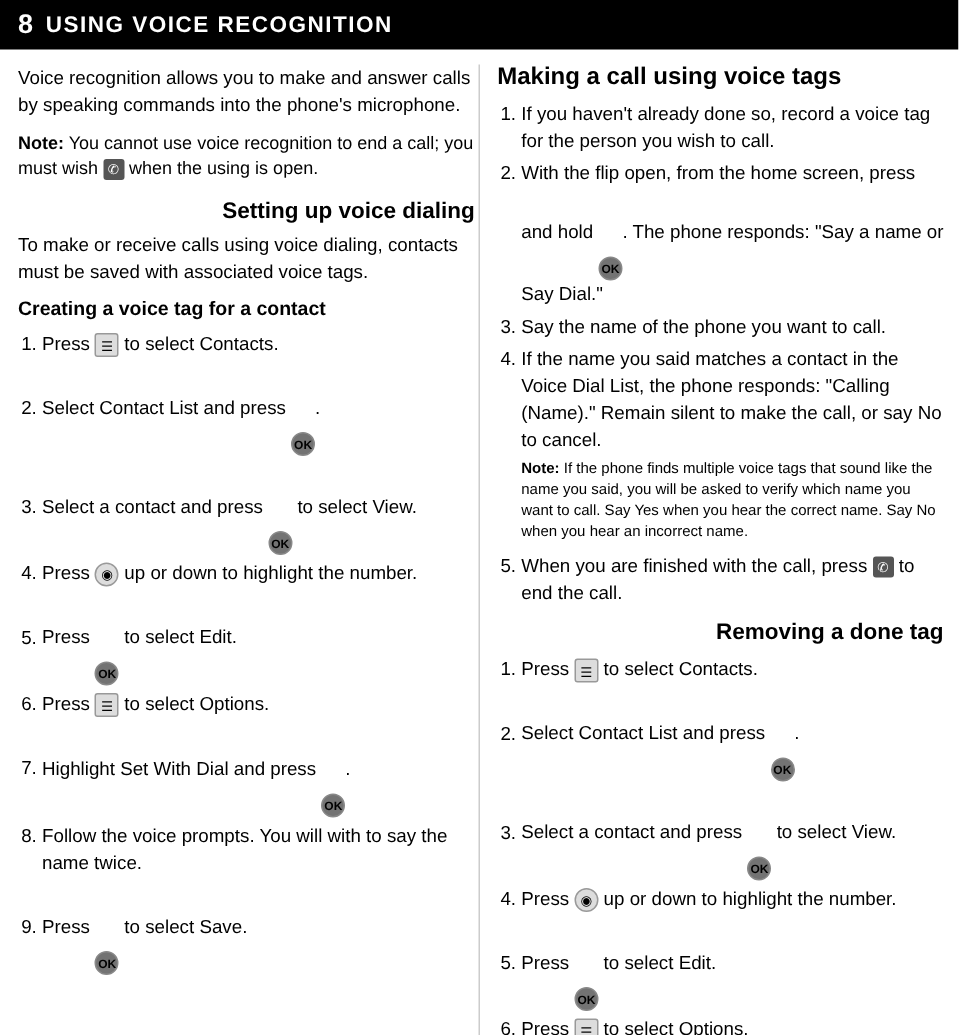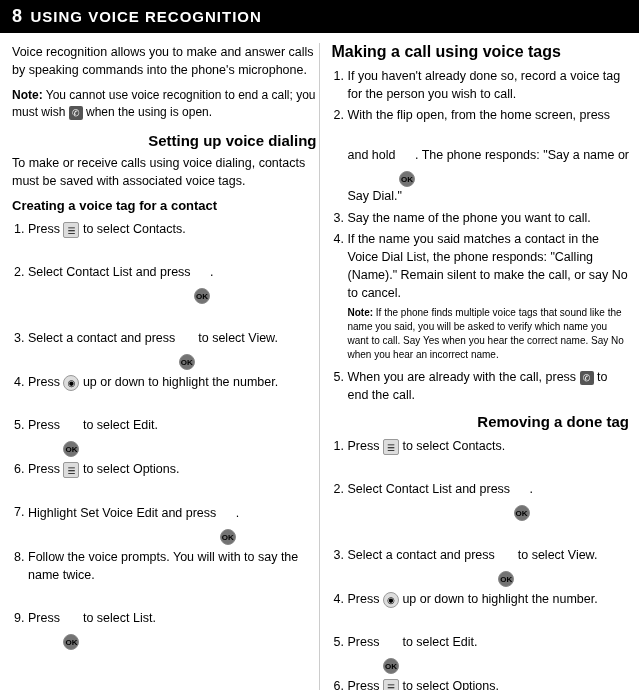--- a/index.html
+++ b/index.html
@@ -203,29 +203,29 @@
 
         <li>
           <span>Press </span><span class="icon-ok">OK</span><span> to select <span class="bold">Edit</span>.</span>
         </li>
 
         <li>
           <span>Press </span><span class="icon-menu">☰</span><span> to select <span class="bold">Options</span>.</span>
         </li>
 
         <li>
-          <span>Highlight <span class="bold">Set Voice Edit</span> and press </span><span class="icon-ok">OK</span><span>.</span>
+          <span>Highlight <span class="bold">Set With Dial</span> and press </span><span class="icon-ok">OK</span><span>.</span>
         </li>
 
         <li>
           <span>Follow the voice prompts. You will with to say the name twice.</span>
         </li>
 
         <li>
-          <span>Press </span><span class="icon-ok">OK</span><span> to select <span class="bold">List</span>.</span>
+          <span>Press </span><span class="icon-ok">OK</span><span> to select <span class="bold">Save</span>.</span>
         </li>
       </ol>
 
     </div>
 
     <div class="right-col">
 
       <h2 class="big-heading">Making a call using voice tags</h2>
 
       <ol>
@@ -238,21 +238,21 @@
         <li>
           <span>Say the name of the phone you want to call.</span>
         </li>
         <li>
           <span>If the name you said matches a contact in the Voice Dial List, the phone responds: "Calling (Name)." Remain silent to make the call, or say <span class="bold">No</span> to cancel.</span>
           <p class="note-inline">
             <span class="note-label">Note:</span><span> If the phone finds multiple voice tags that sound like the name you said, you will be asked to verify which name you want to call. Say <span class="bold">Yes</span> when you hear the correct name. Say <span class="bold">No</span> when you hear an incorrect name.</span>
           </p>
         </li>
         <li>
-          <span>When you are already with the call, press </span><span class="icon-phone">✆</span><span> to end the call.</span>
+          <span>When you are finished with the call, press </span><span class="icon-phone">✆</span><span> to end the call.</span>
         </li>
       </ol>
 
       <h2 class="section-heading">Removing a done tag</h2>
 
       <ol>
         <li>
           <span>Press </span><span class="icon-menu">☰</span><span> to select <span class="bold">Contacts</span>.</span>
         </li>
         <li>

